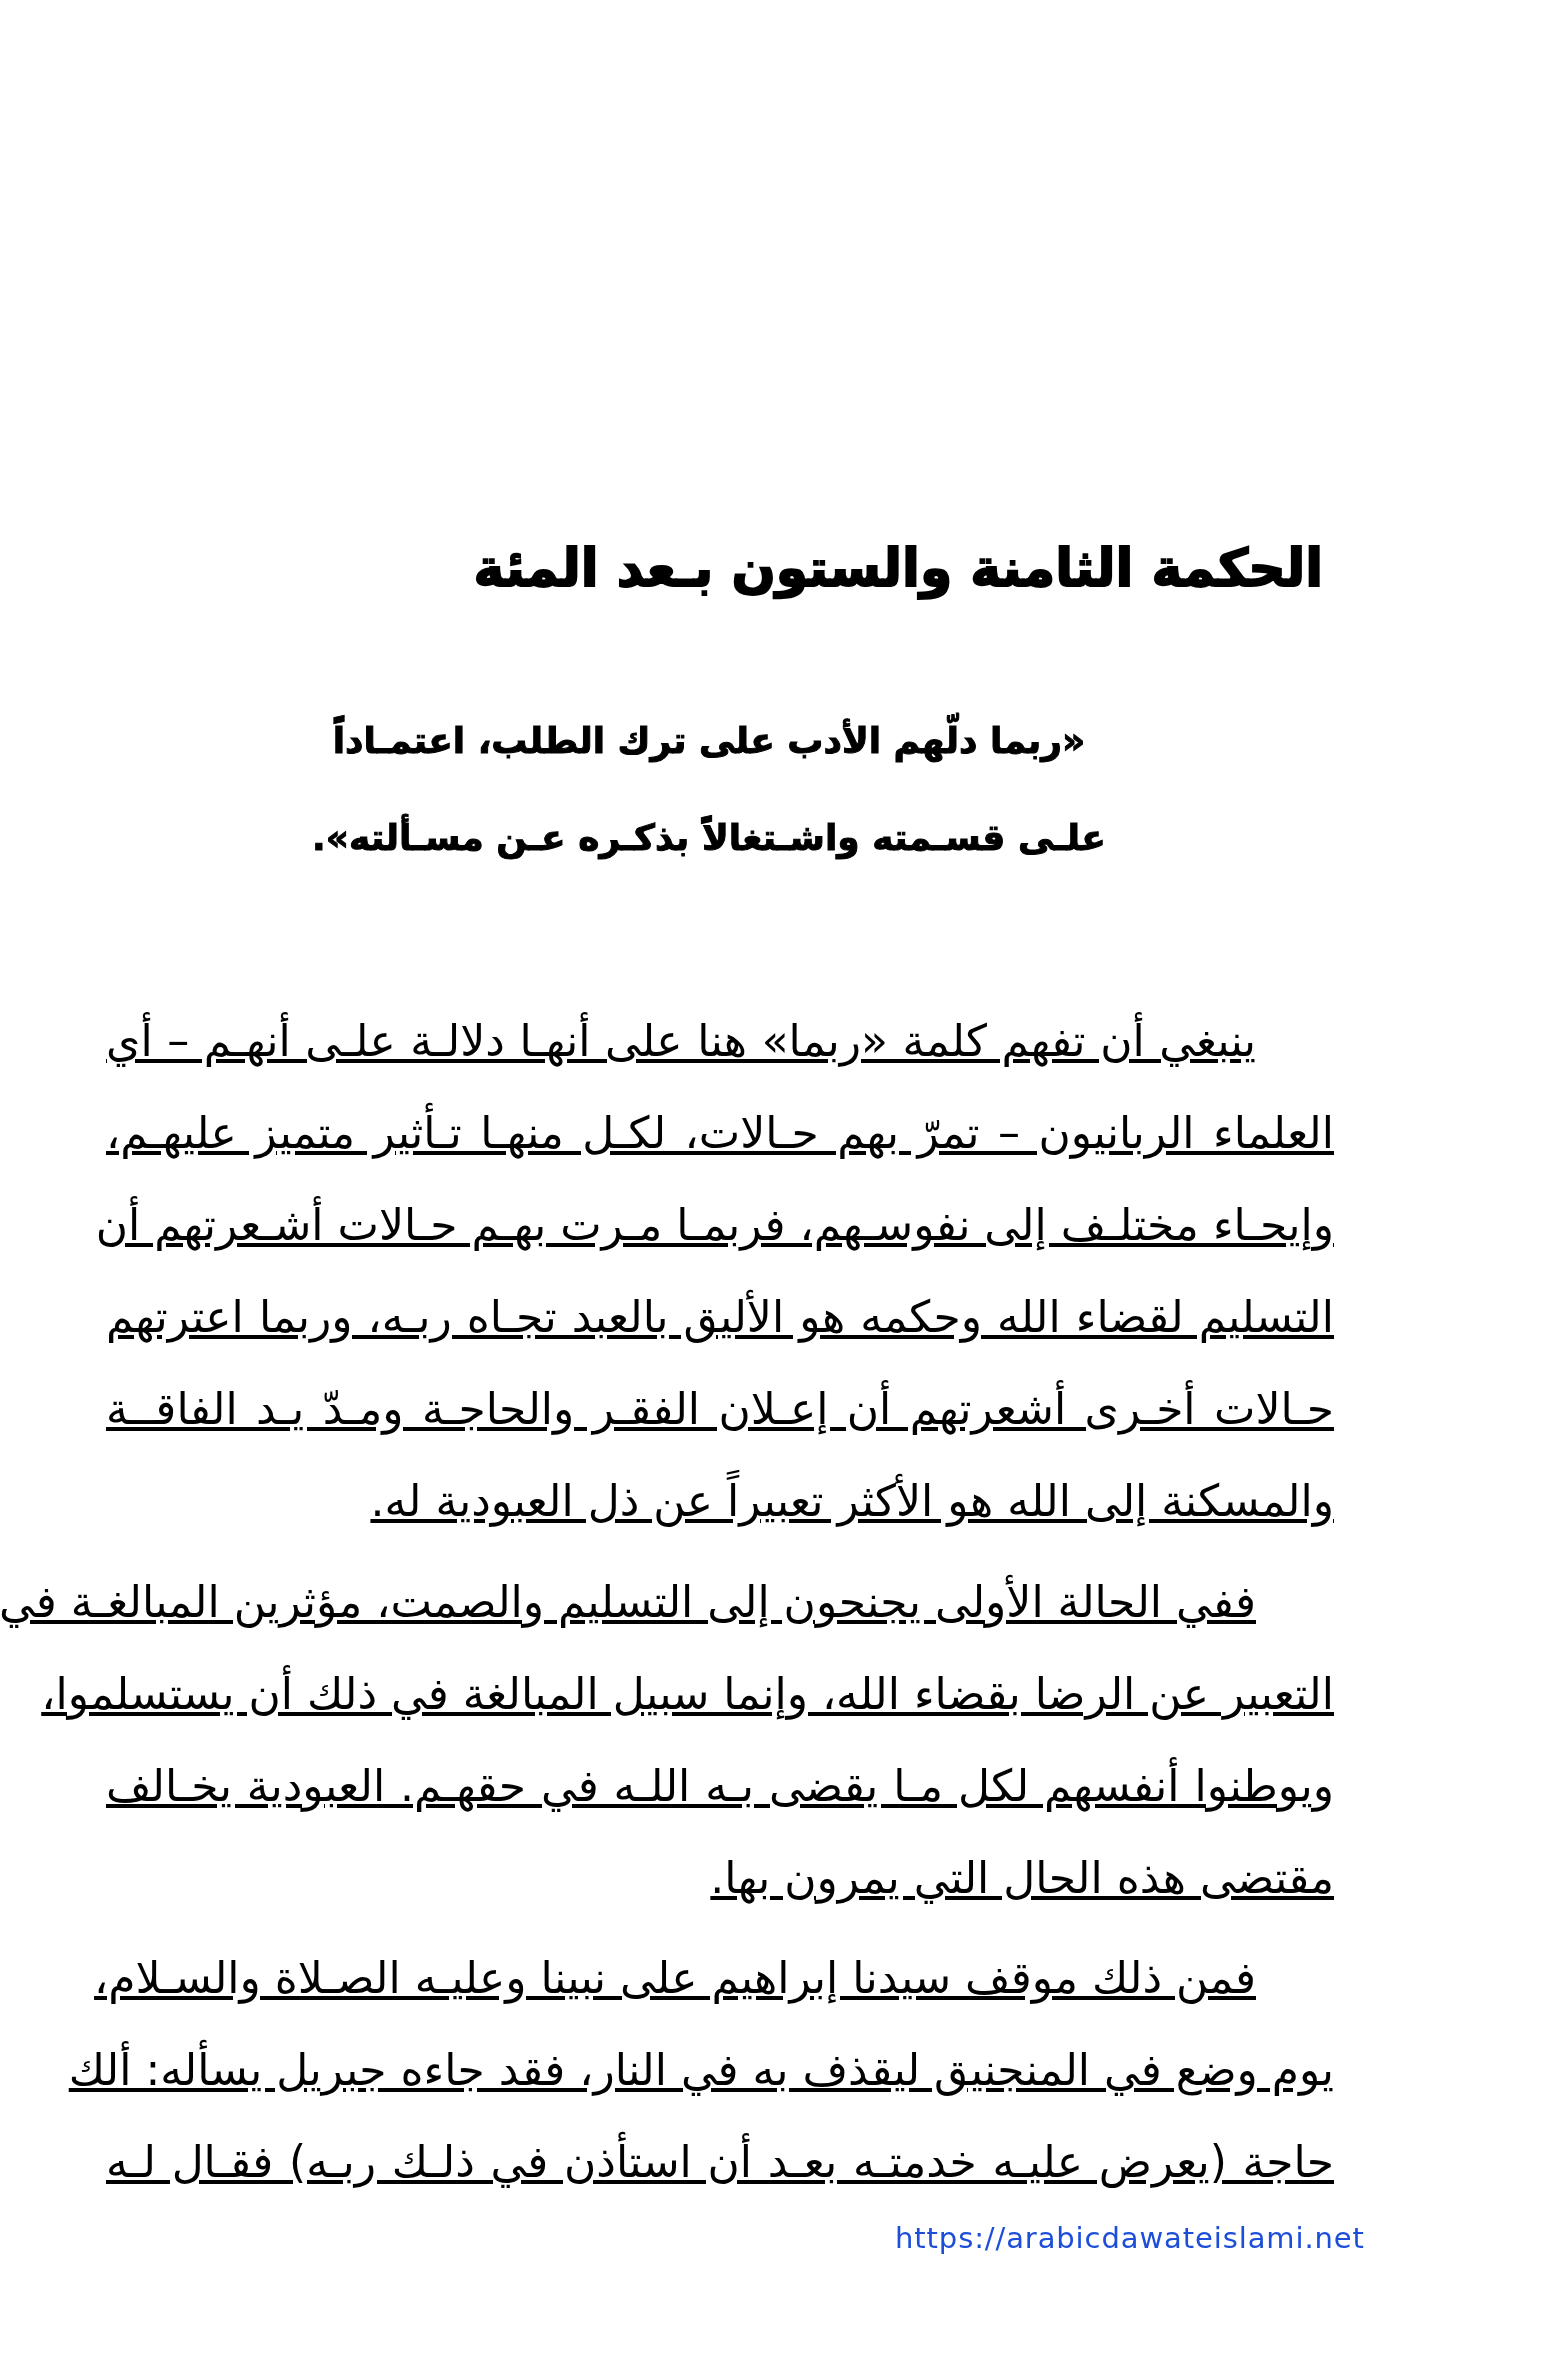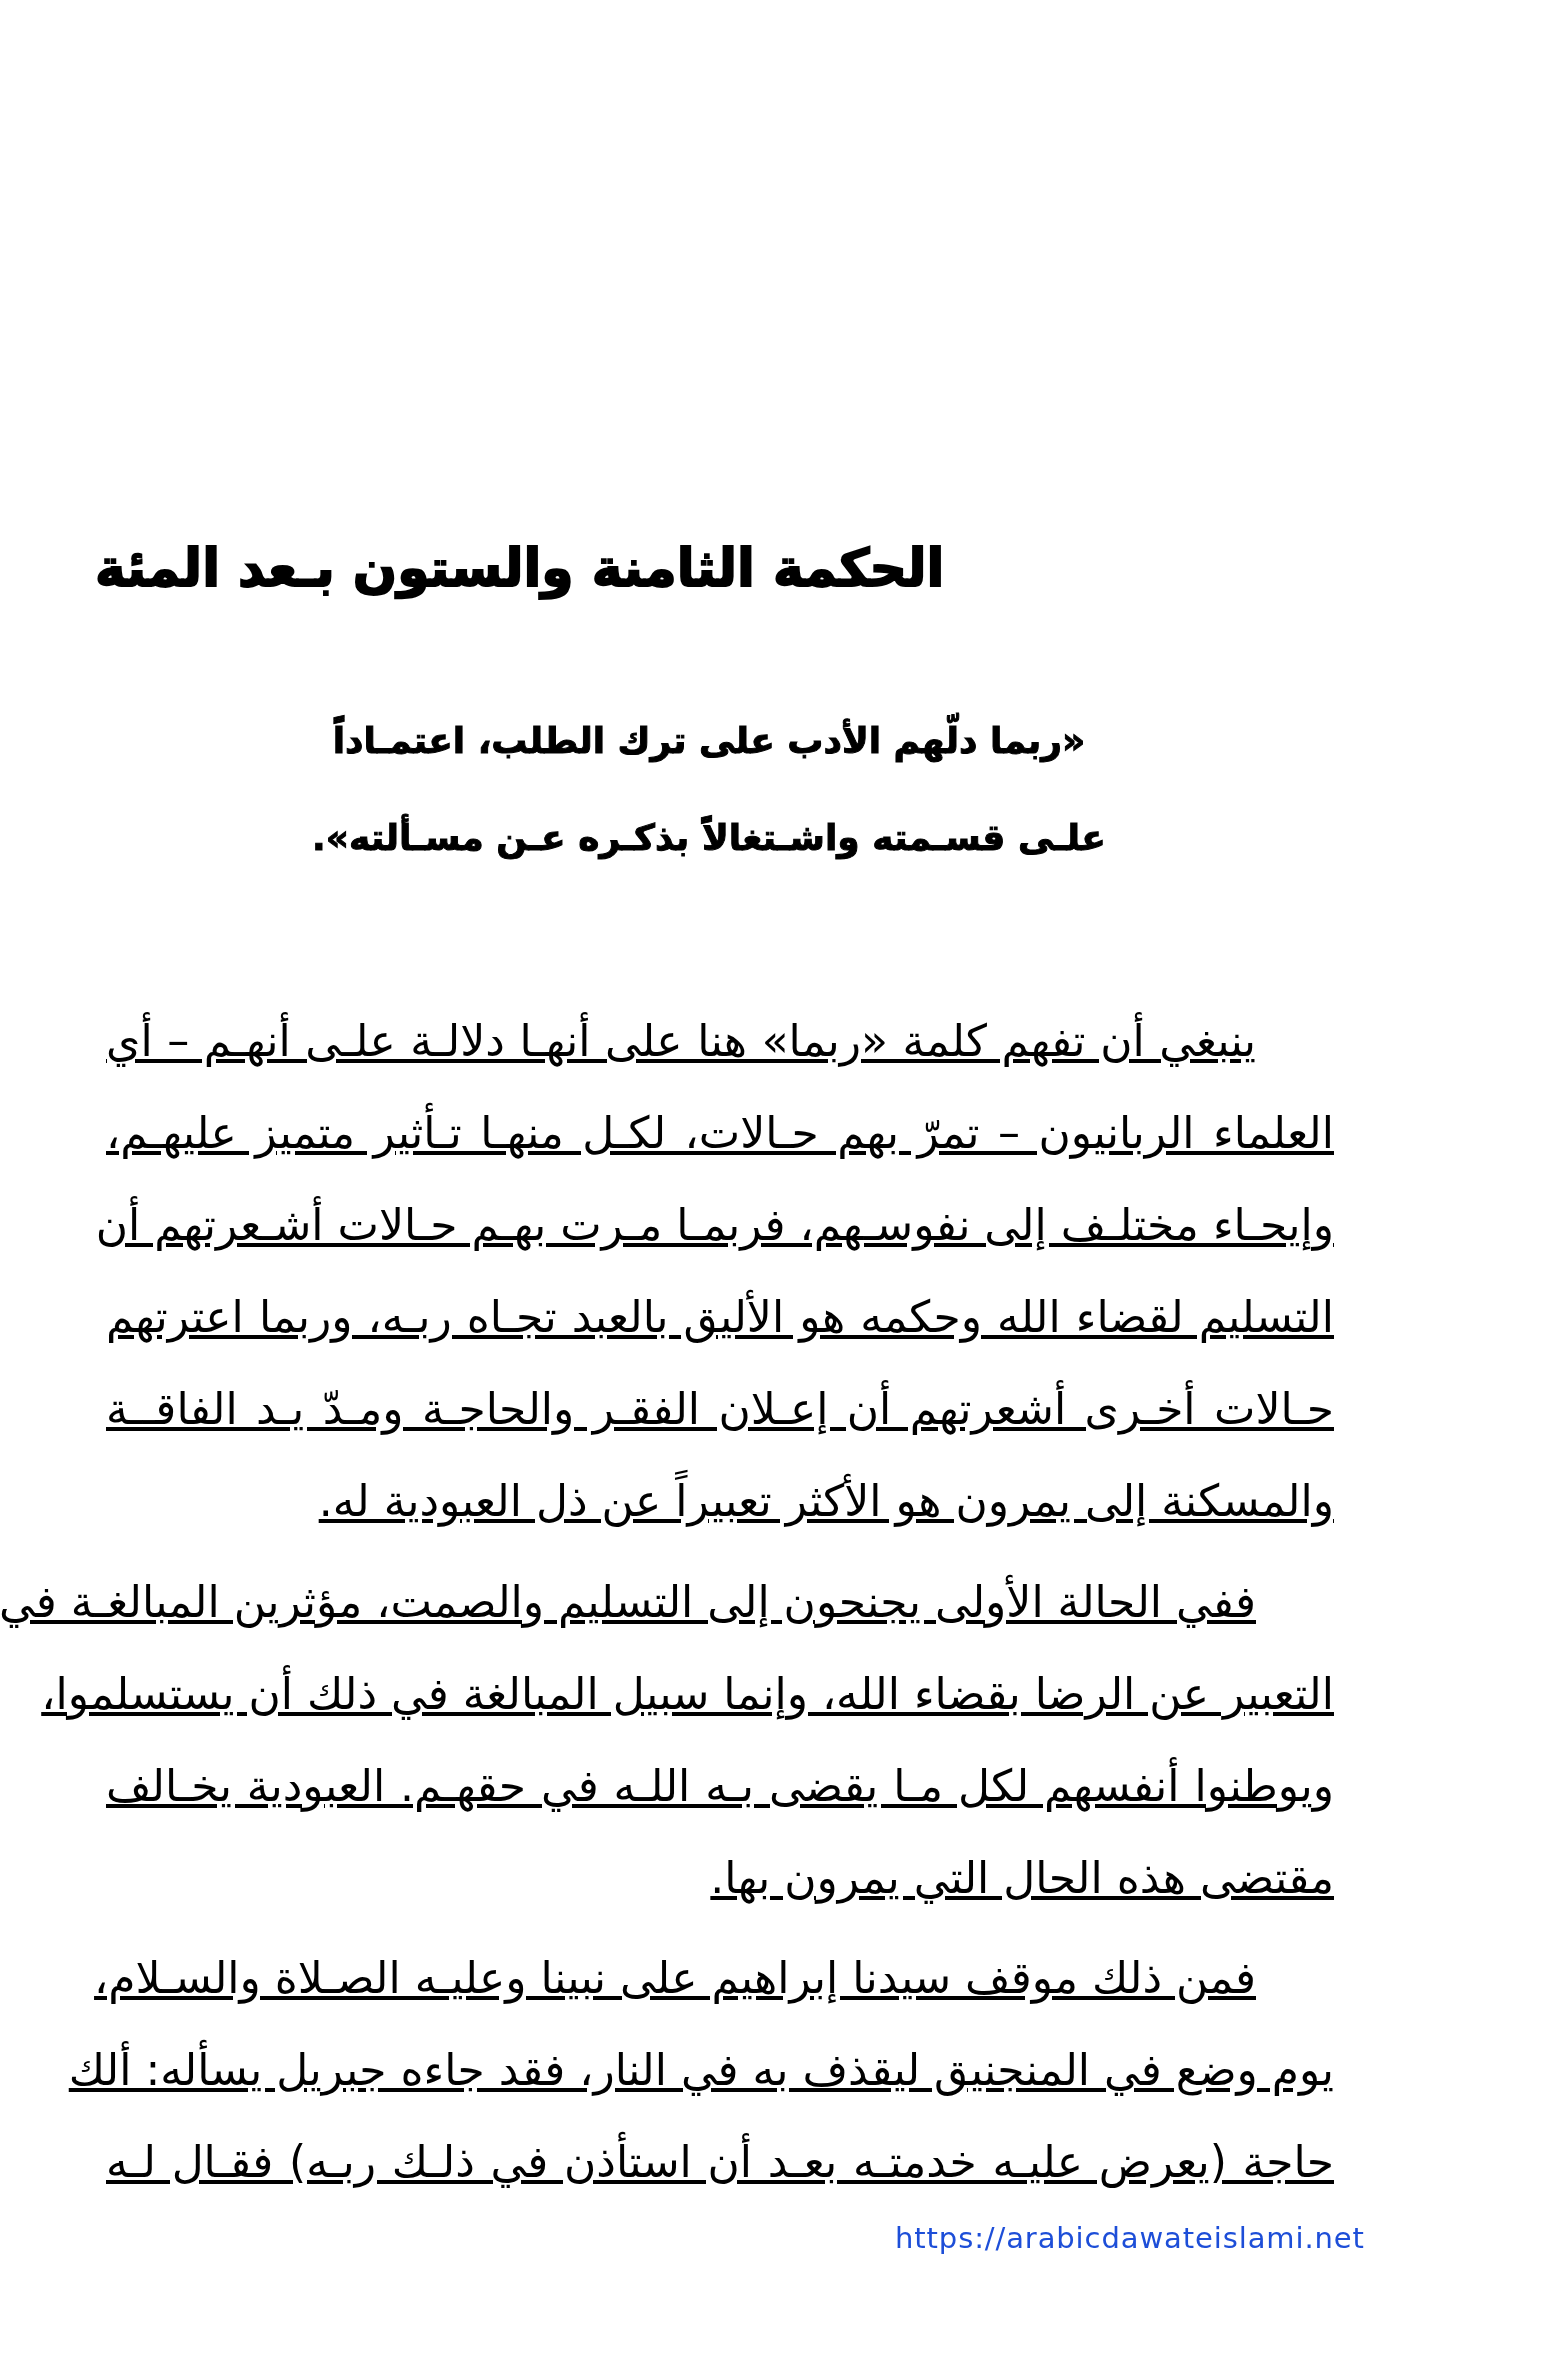--- a/index.html
+++ b/index.html
@@ -15,21 +15,21 @@
     color: #000000;
   }
   
   .title {
     position: absolute;
     left: 95px;
     top: 510px;
     width: 1228px;
     margin: 0;
     direction: rtl;
-    text-align: left;
+    text-align: right;
     font-size: 52px;
     font-weight: bold;
     line-height: 117px;
     letter-spacing: 0.9px;
     -webkit-text-stroke: 1.9px #000000;
   }
   
   .quote {
     position: absolute;
     left: 95px;
@@ -90,21 +90,21 @@
   </div>
 
   <div class="body-text">
 
     <div class="para">
       <div class="bl first">ينبغي أن تفهم كلمة «ربما» هنا على أنهـا دلالـة علـى أنهـم – أي</div>
       <div class="bl">العلماء الربانيون – تمرّ بهم حـالات، لكـل منهـا تـأثير متميز عليهـم،</div>
       <div class="bl">وإيحـاء مختلـف إلى نفوسـهم، فربمـا مـرت بهـم حـالات أشـعرتهم أن</div>
       <div class="bl">التسليم لقضاء الله وحكمه هو الأليق بالعبد تجـاه ربـه، وربما اعترتهم</div>
       <div class="bl">حـالات أخـرى أشعرتهم أن إعـلان الفقـر والحاجـة ومـدّ يـد الفاقــة</div>
-      <div class="bl last">والمسكنة إلى يمرون هو الأكثر تعبيراً عن ذل العبودية له.</div>
+      <div class="bl last">والمسكنة إلى الله هو الأكثر تعبيراً عن ذل العبودية له.</div>
     </div>
 
     <div class="para">
       <div class="bl first">ففي الحالة الأولى يجنحون إلى التسليم والصمت، مؤثرين المبالغـة في</div>
       <div class="bl">التعبير عن الرضا بقضاء الله، وإنما سبيل المبالغة في ذلك أن يستسلموا،</div>
       <div class="bl">ويوطنوا أنفسهم لكل مـا يقضى بـه اللـه في حقهـم. العبودية يخـالف</div>
       <div class="bl last">مقتضى هذه الحال التي يمرون بها.</div>
     </div>
 
     <div class="para">

